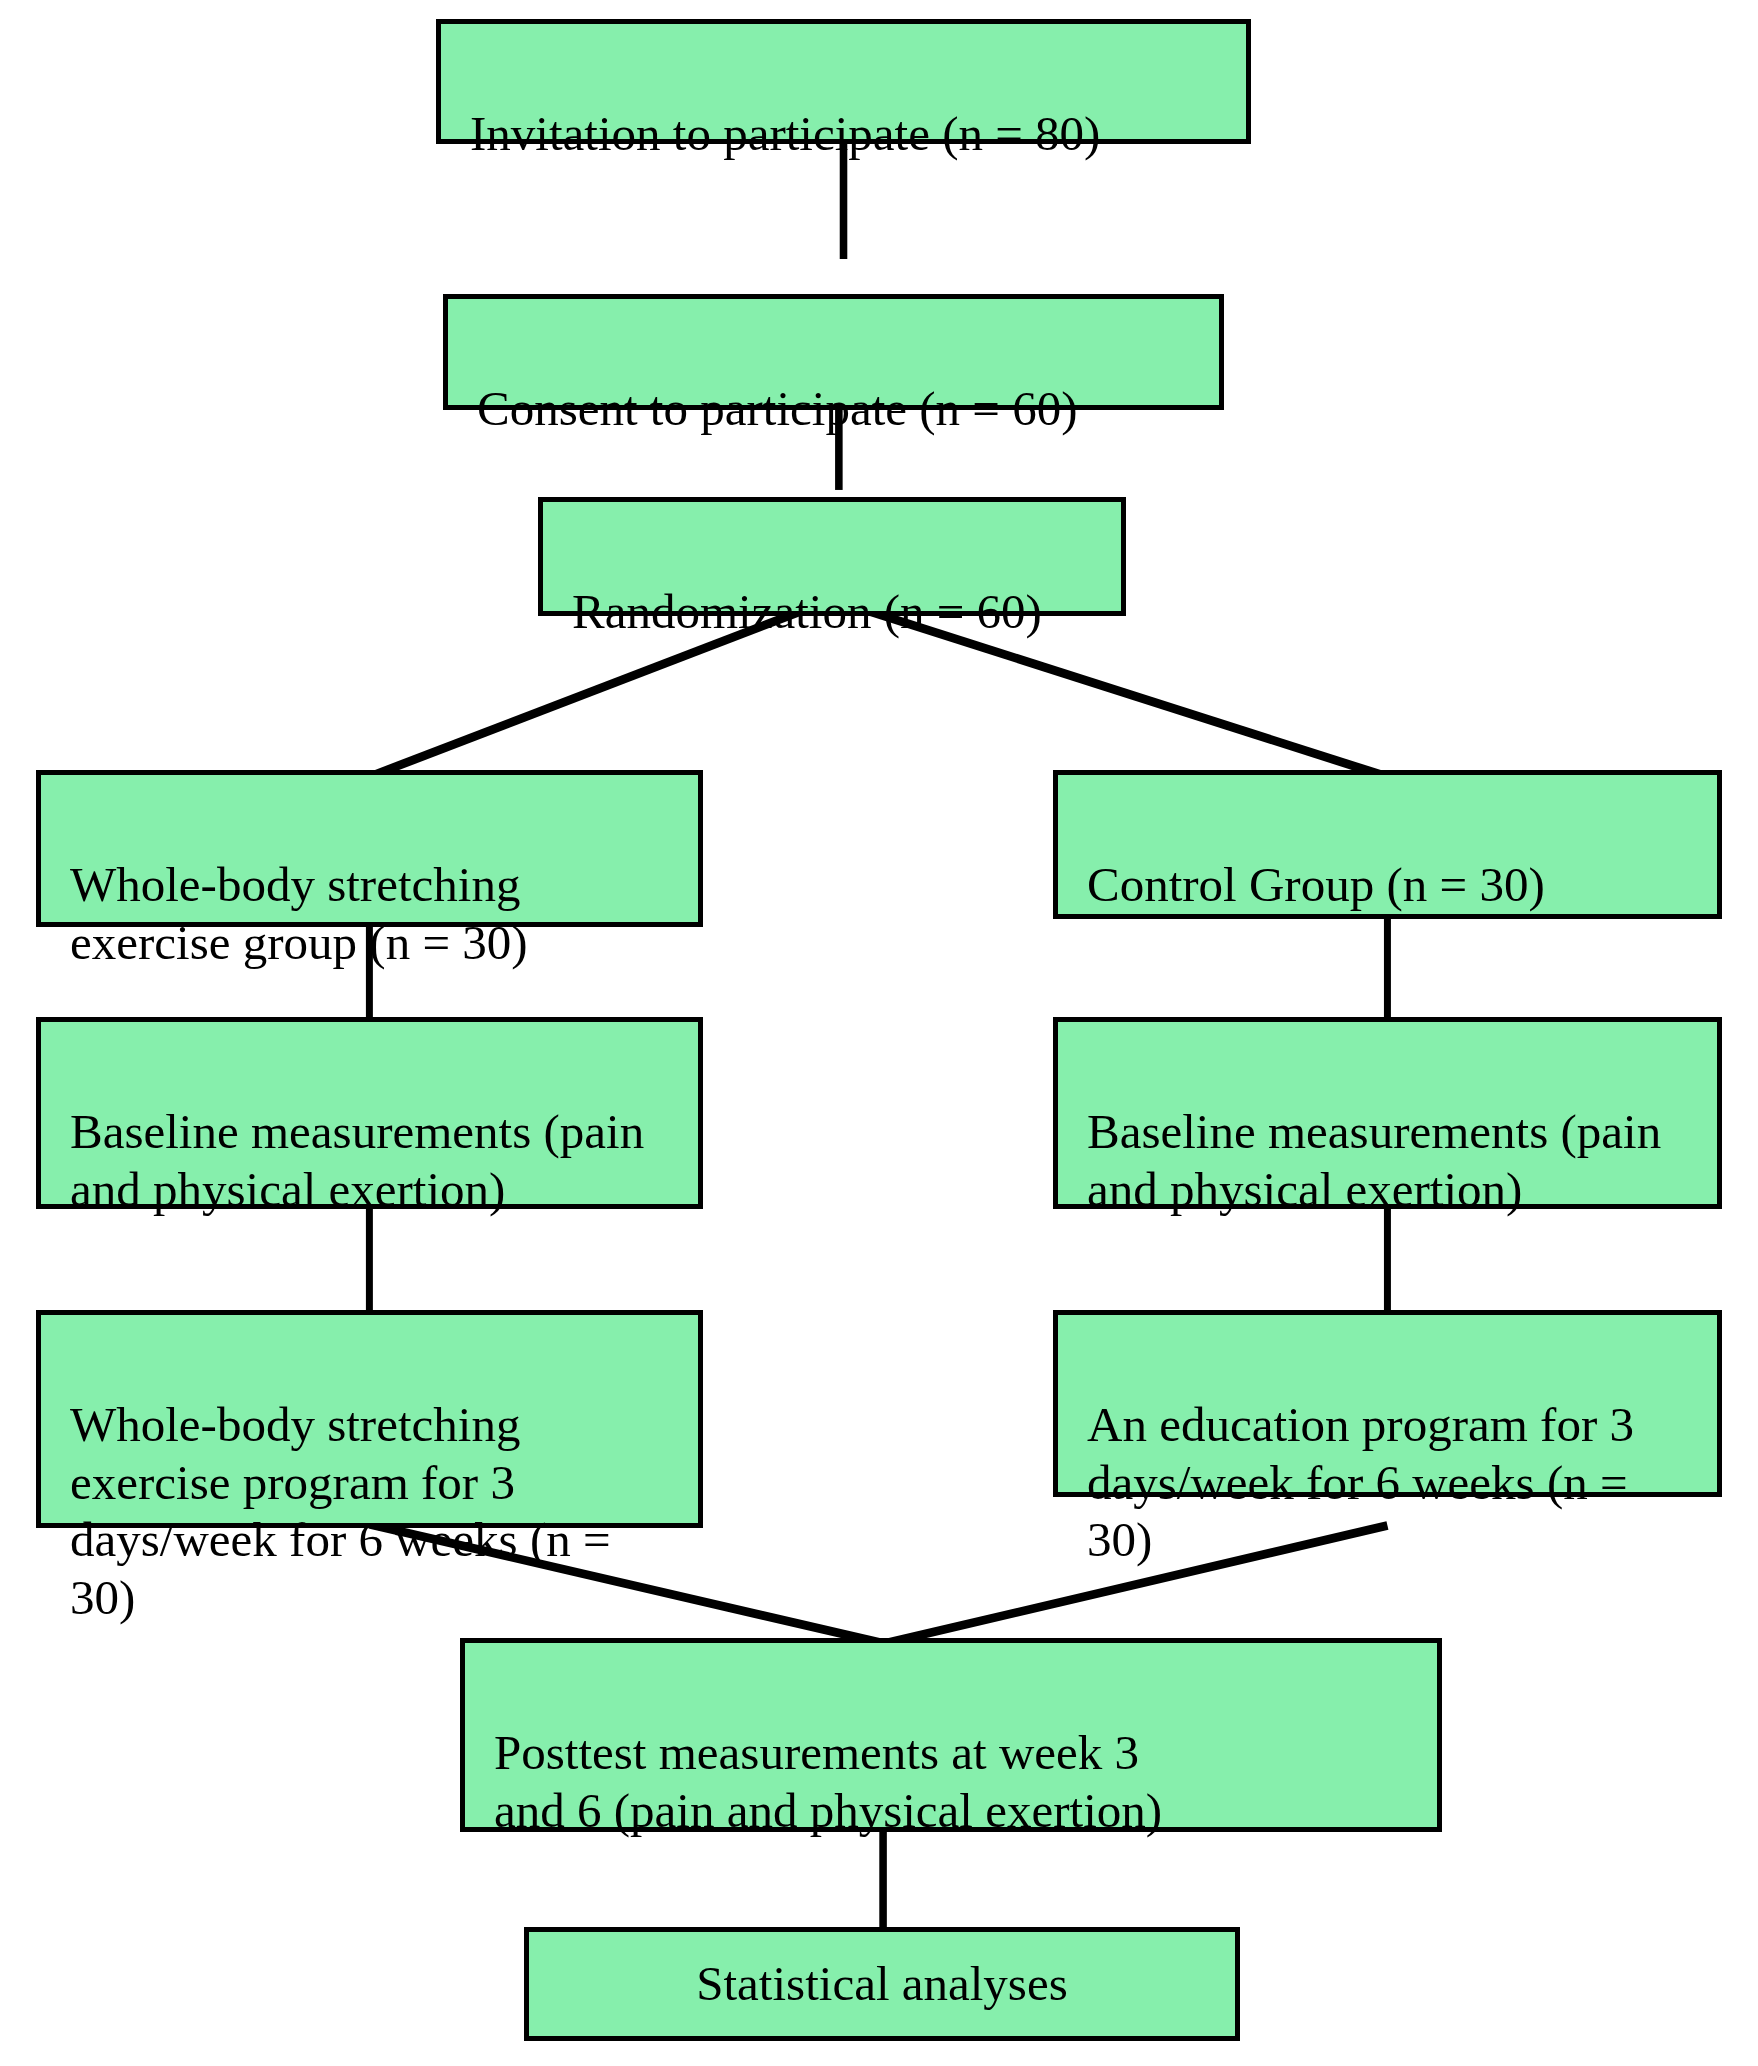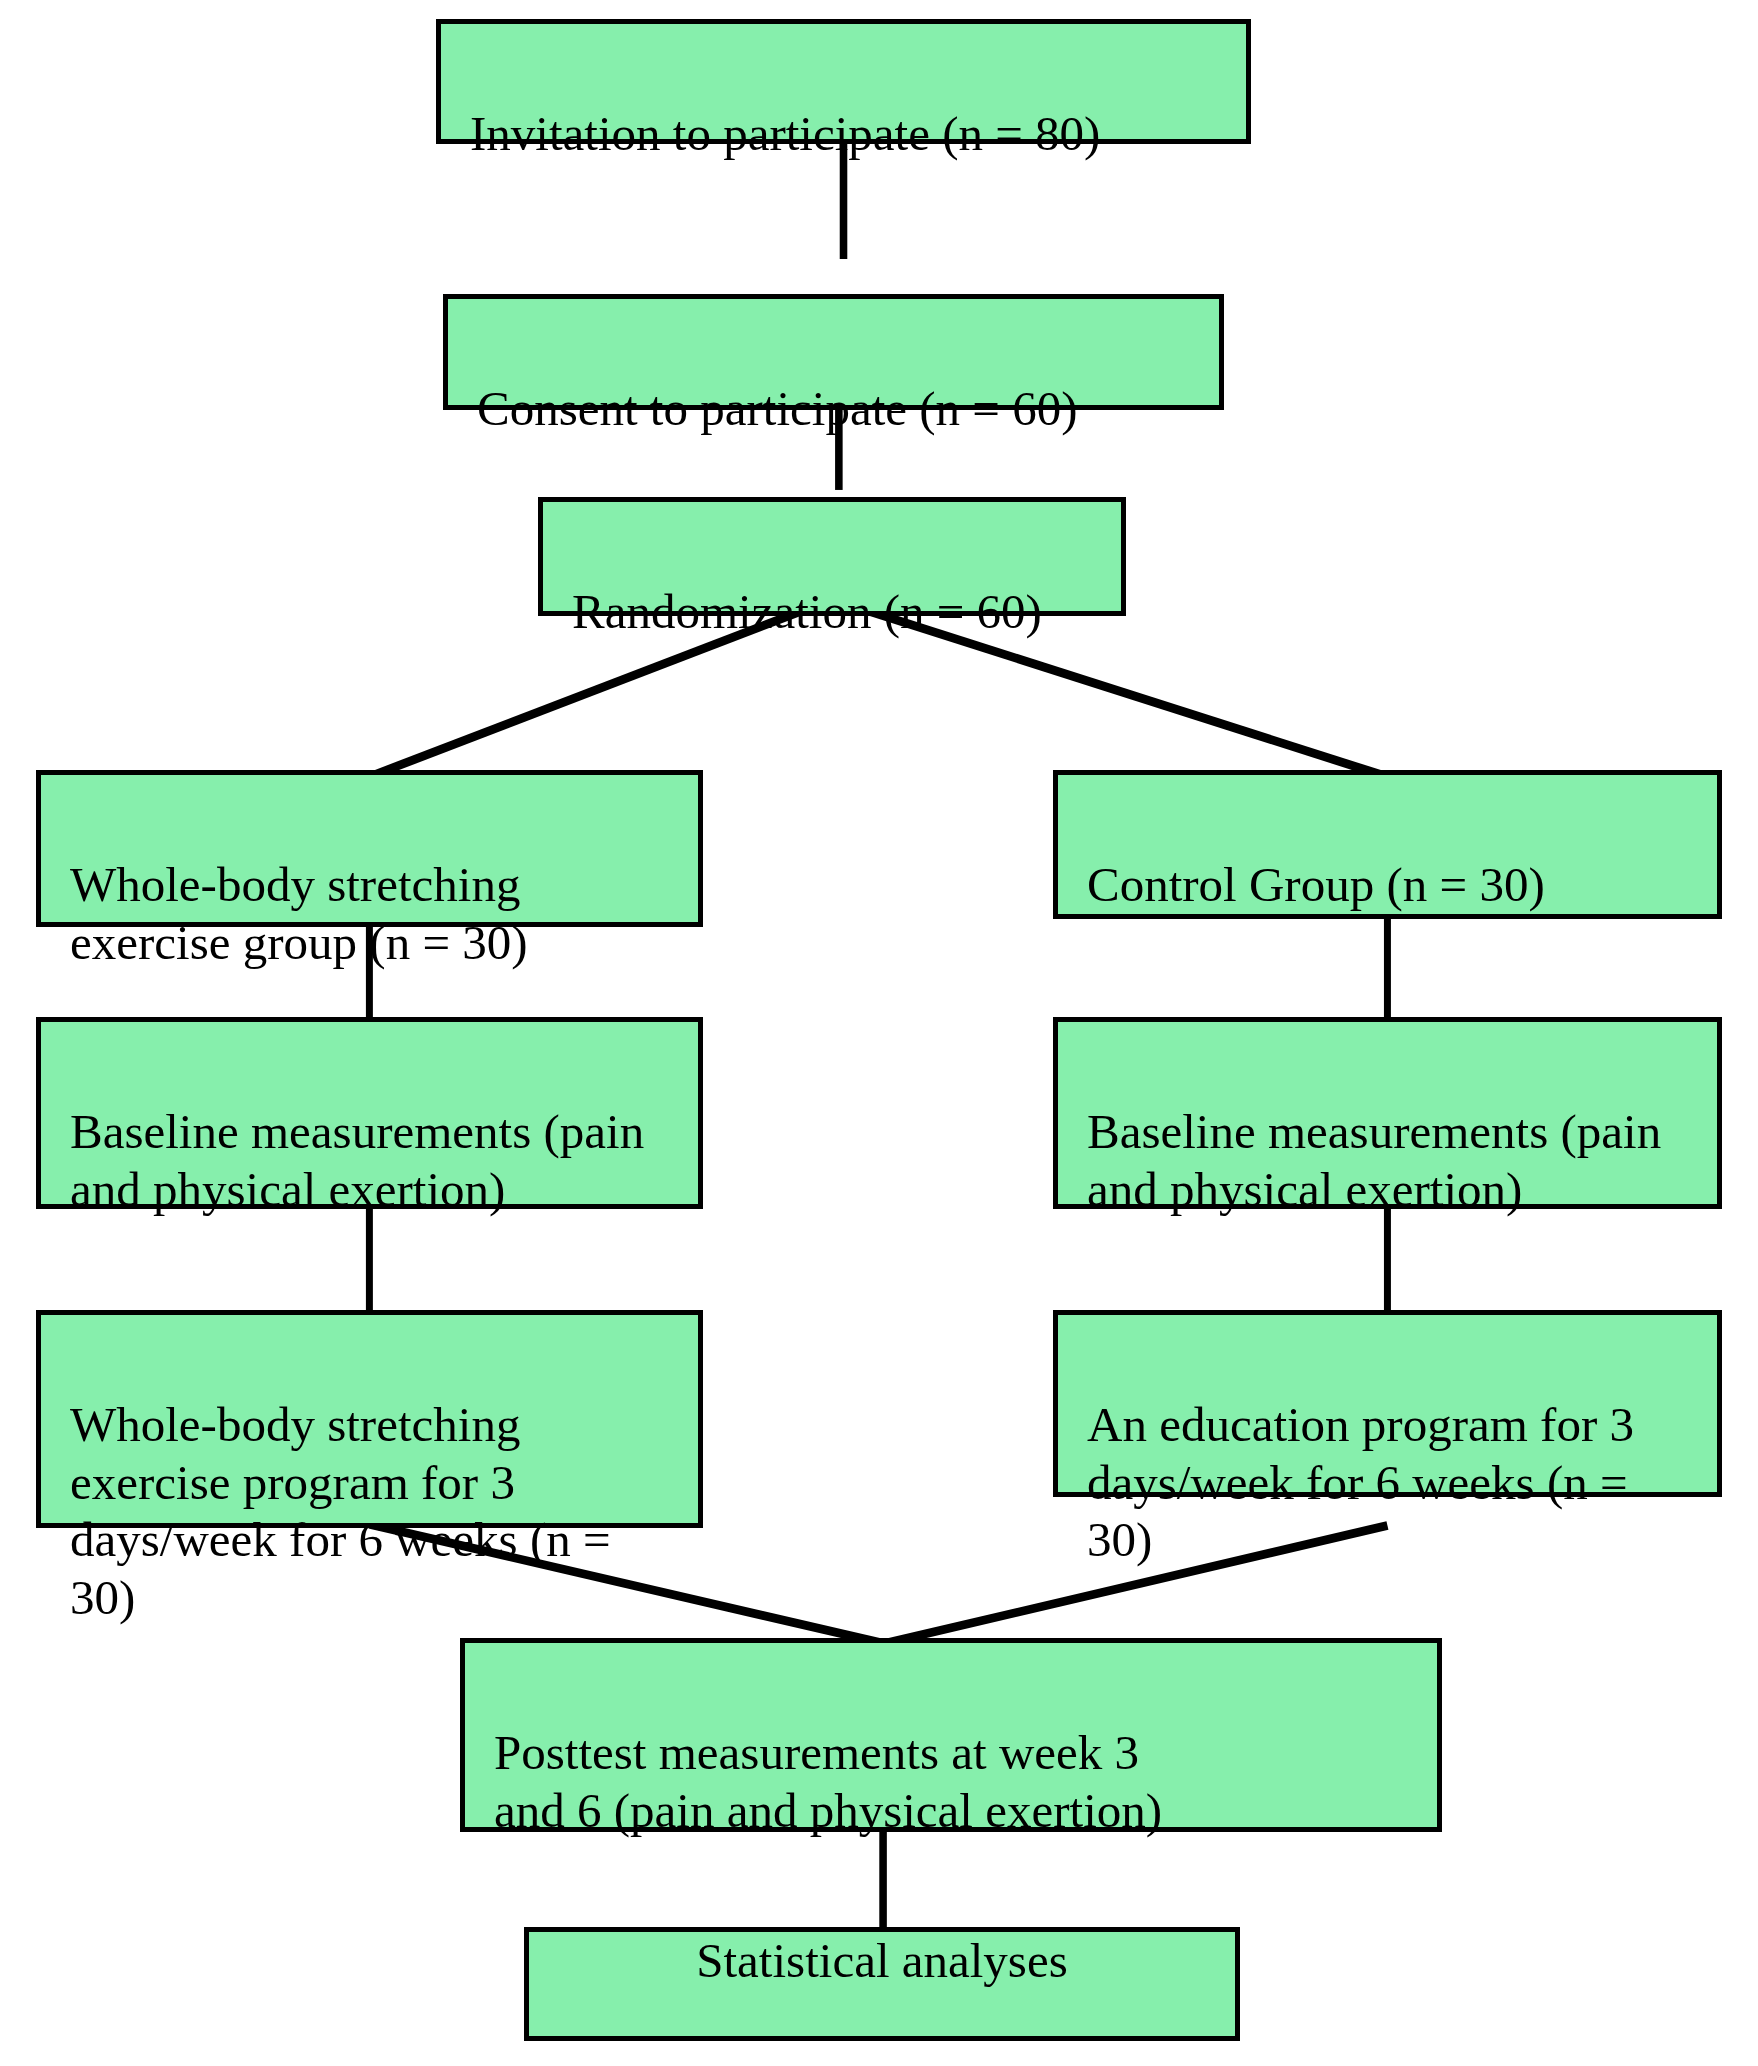--- a/index.html
+++ b/index.html
@@ -28,20 +28,21 @@
     border: 5.2px solid #000000;
     background: #86efac;
     font-size: 49px;
     line-height: 1.18;
     white-space: pre-line;
     padding: 23px 16.3px 0 29px;
     letter-spacing: 0px;
   }
   .node.center {
     display: flex;
+    align-items: center;
     justify-content: center;
     text-align: center;
     padding: 0;
     white-space: normal;
   }
   
   .b1  { left: 436px;  top: 19px;   width: 815px; height: 125px; }
   .b2  { left: 443px;  top: 254px;  width: 781px; height: 116px; margin-top: 40px; }
   .b3  { left: 538px;  top: 485px;  width: 588px; height: 119px; margin-top: 12px; }
   .b4  { left: 36px;   top: 770px; width: 667px; height: 157px; }

